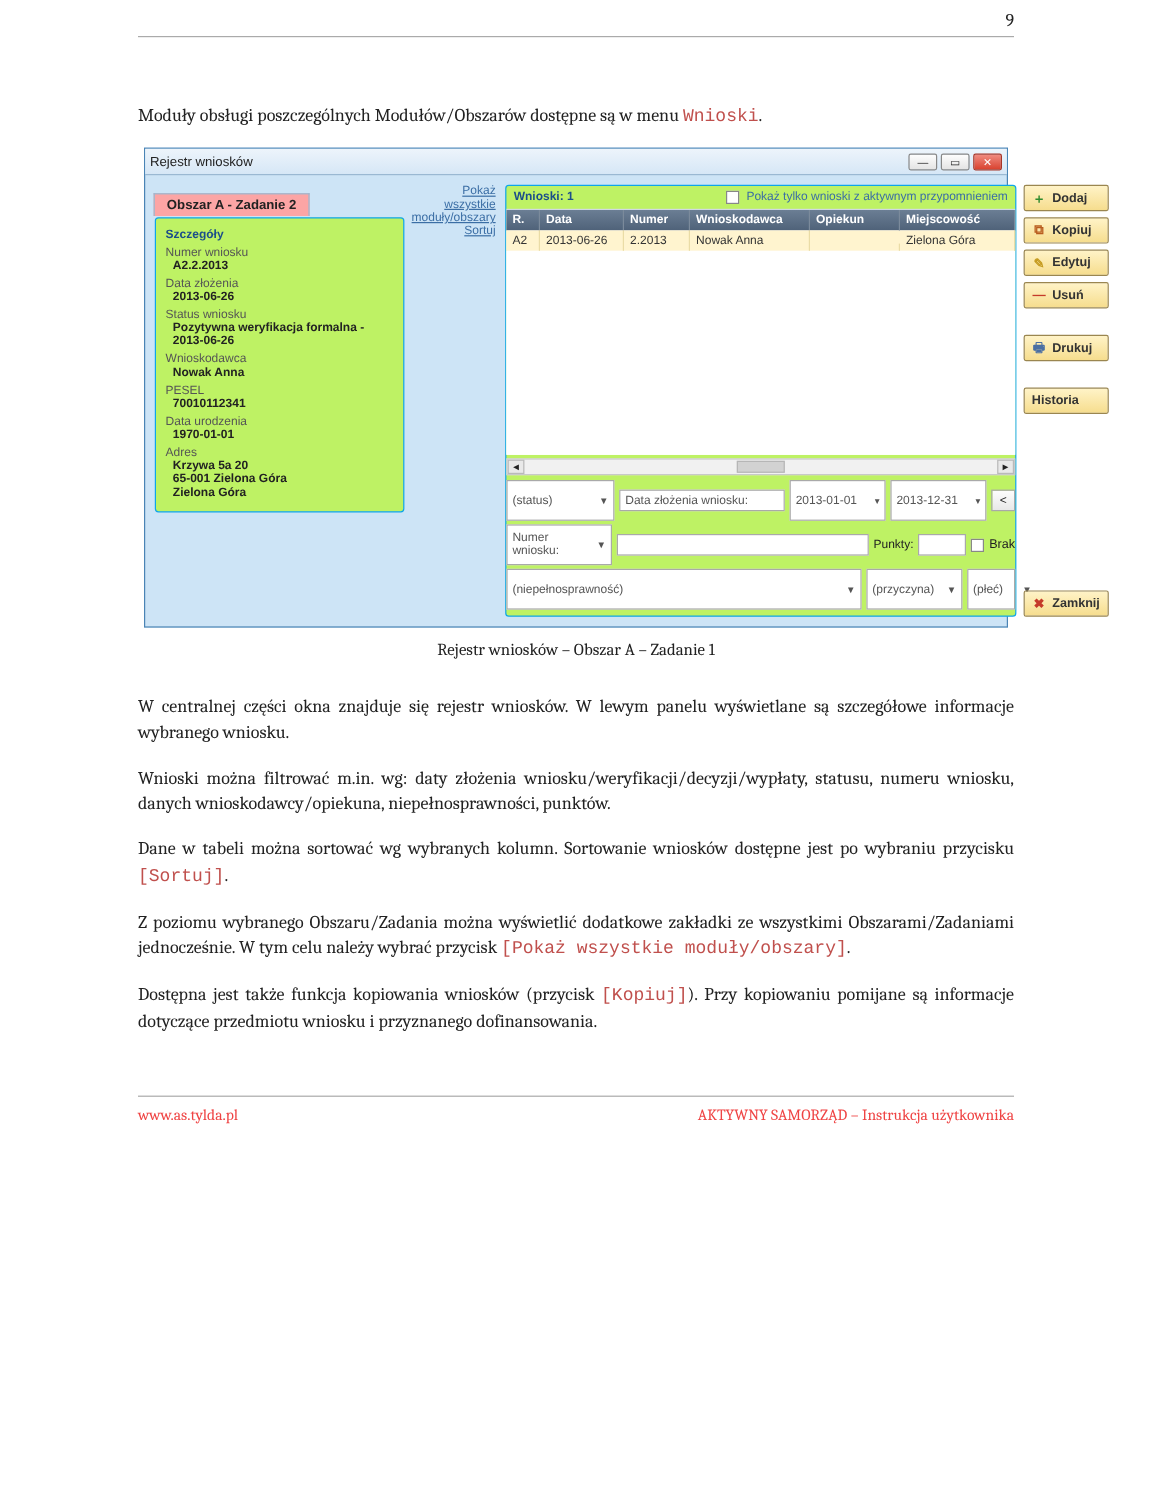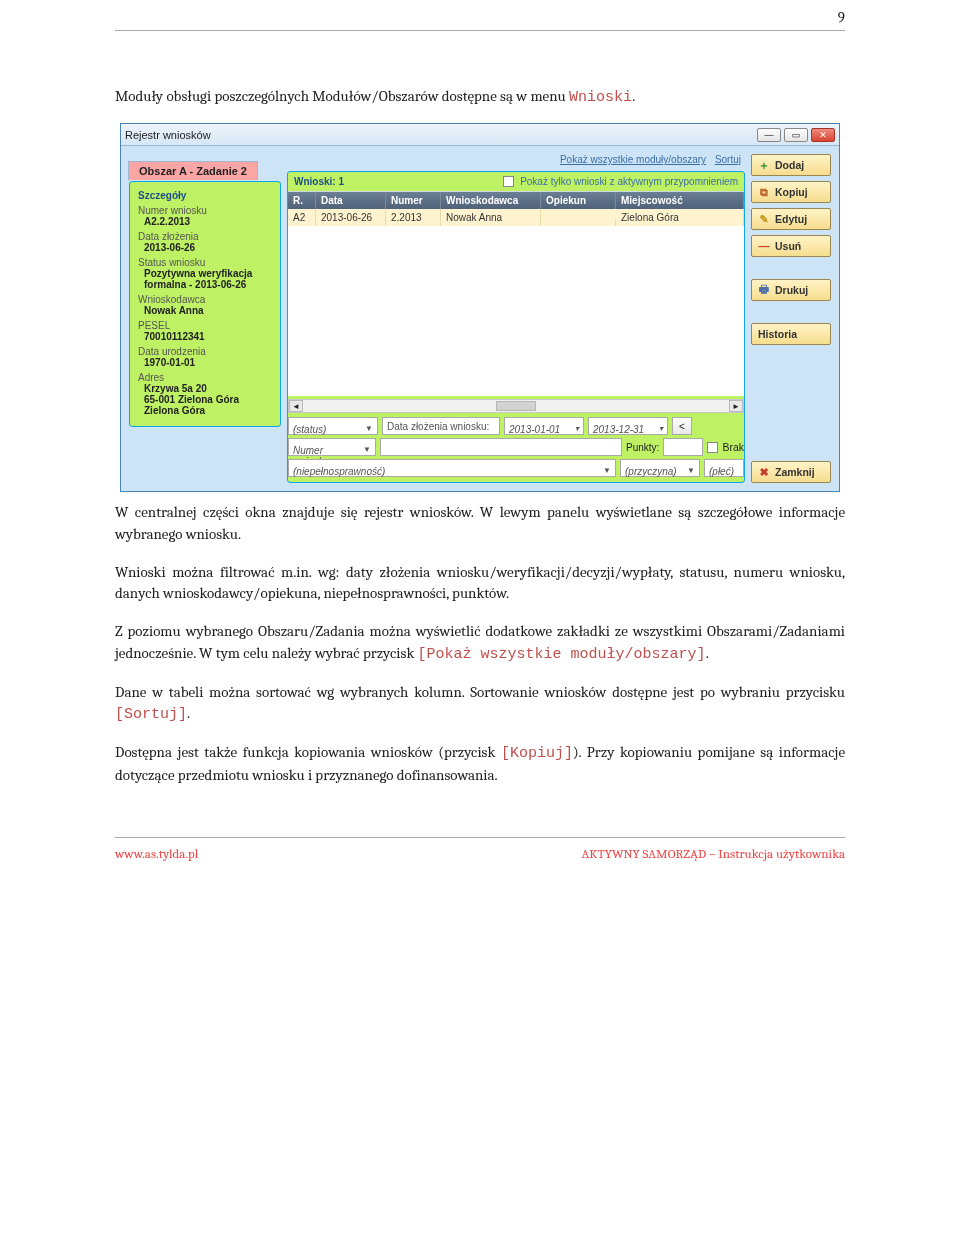--- a/index.html
+++ b/index.html
@@ -81,21 +81,21 @@
   }
 
   .white-panel {
     background: #bef264;
     border: 1px solid #0ea5e9;
     border-radius: 3px;
   }
 
   
   .left-panel {
-    width: 152px;
+    width: 208px;
     padding: 6px 8px 10px 8px;
     font-size: 10px;
   }
   .tab-label {
     display: inline-block;
     background: #fca5a5;
     border: 1px solid #9ab8d2;
     border-bottom: none;
     padding: 3px 10px;
     font-size: 11px;
@@ -106,21 +106,21 @@
   }
   .left-wrap { position: relative; padding-top: 12px; }
   .details-header { color:#1b4e8a; font-weight:bold; margin:2px 0 4px 0; }
   .f-lbl { color:#555; margin-top:4px; }
   .f-val { font-weight:bold; margin-left:6px; }
 
   
   .center-panel {
     flex: 1;
     display: flex;
-    flex-direction: column;
+    flex-direction: row;
     gap: 4px;
   }
   .links-row {
     text-align: right;
     font-size: 10px;
     color: #3b6ea5;
     padding-right: 4px;
     margin-bottom: 2px;
   }
   .links-row span { margin-left: 6px; text-decoration: underline; cursor: pointer; }
@@ -162,21 +162,21 @@
   .scroll-hbar{
     height:14px;border:1px solid #c9c9c9;background:#f1f1f1;
     margin:3px 0 4px 0;display:flex;align-items:center;
   }
   .scroll-hbar .ar{width:14px;height:12px;border:1px solid #b9b9b9;background:#e9e9e9;text-align:center;font-size:8px;line-height:11px;}
   .scroll-thumb{width:40px;height:10px;background:#d2d2d2;margin:0 auto;border:1px solid #b6b6b6;}
 
   .filter-row{display:flex;gap:4px;align-items:center;margin-top:3px;}
   .combo{
     border:1px solid #a9a9a9;background:#fff;height:18px;
-    display:flex;align-items:flex-start;padding:6px 4px;font-size:10px;color:#555;font-style:italic;
+    display:flex;align-items:center;padding:16px 4px;font-size:10px;color:#555;
   }
   .combo .dd{margin-left:auto; font-size:8px;color:#555;}
   .txt{
     border:1px solid #a9a9a9;background:#fff;height:18px;
     padding:0 4px;font-size:10px;color:#555;display:flex;align-items:center;
   }
   .small-btn{
     border:1px solid #a9a9a9;background:linear-gradient(#fdfdfd,#e8e8e8);
     height:18px;padding:0 6px;font-size:10px;display:flex;align-items:center;
   }
@@ -305,21 +305,21 @@
             <div class="ar">◄</div>
             <div class="scroll-thumb"></div>
             <div class="ar">►</div>
           </div>
 
           <div class="filter-row">
             <div class="combo" style="width:90px;">
                 <span>(status)</span>
                 <span class="dd">▼</span>
               </div>
-            <div class="txt" style="width:118px;">Data złożenia wniosku:</div>
+            <div class="txt" style="width:138px;">Data złożenia wniosku:</div>
             <div class="combo" style="width:80px;">
                 <span>2013-01-01</span>
                 <span class="dd">▾</span>
               </div>
             <div class="combo" style="width:80px;">
                 <span>2013-12-31</span>
                 <span class="dd">▾</span>
               </div>
             <div class="small-btn">&lt;</div>
           </div>
@@ -379,28 +379,29 @@
           </div>
         <div style="flex:1;"></div>
         <div class="btn">
             <span class="ic ic-close">✖</span>
             <span>Zamknij</span>
           </div>
       </div>
     </div>
   </div>
 
+  <div class="caption">Rejestr wniosków – Obszar A – Zadanie 1</div>
 
   <p class="body-p">W centralnej części okna znajduje się rejestr wniosków. W lewym panelu wyświetlane są szczegółowe informacje wybranego wniosku.</p>
   <p class="body-p">Wnioski można filtrować m.in. wg: daty złożenia wniosku/weryfikacji/decyzji/wypłaty, statusu, numeru wniosku, danych wnioskodawcy/opiekuna, niepełnosprawności, punktów.</p>
   <p class="body-p">
-    <span>Z poziomu wybranego Obszaru/Zadania można wyświetlić dodatkowe zakładki ze wszystkimi Obszarami/Zadaniami jednocześnie. W tym celu należy wybrać przycisk </span><span class="mono">[Pokaż wszystkie moduły/obszary]</span><span>.</span>
+    <span>Dane w tabeli można sortować wg wybranych kolumn. Sortowanie wniosków dostępne jest po wybraniu przycisku </span><span class="mono">[Sortuj]</span><span>.</span>
   </p>
   <p class="body-p">
-    <span>Dane w tabeli można sortować wg wybranych kolumn. Sortowanie wniosków dostępne jest po wybraniu przycisku </span><span class="mono">[Sortuj]</span><span>.</span>
+    <span>Z poziomu wybranego Obszaru/Zadania można wyświetlić dodatkowe zakładki ze wszystkimi Obszarami/Zadaniami jednocześnie. W tym celu należy wybrać przycisk </span><span class="mono">[Pokaż wszystkie moduły/obszary]</span><span>.</span>
   </p>
   <p class="body-p">
     <span>Dostępna jest także funkcja kopiowania wniosków (przycisk </span><span class="mono">[Kopiuj]</span><span>). Przy kopiowaniu pomijane są informacje dotyczące przedmiotu wniosku i przyznanego dofinansowania.</span>
   </p>
 </div>
 
 <div class="footer">
   <span>www.as.tylda.pl</span>
   <span>AKTYWNY SAMORZĄD – Instrukcja użytkownika</span>
 </div>

